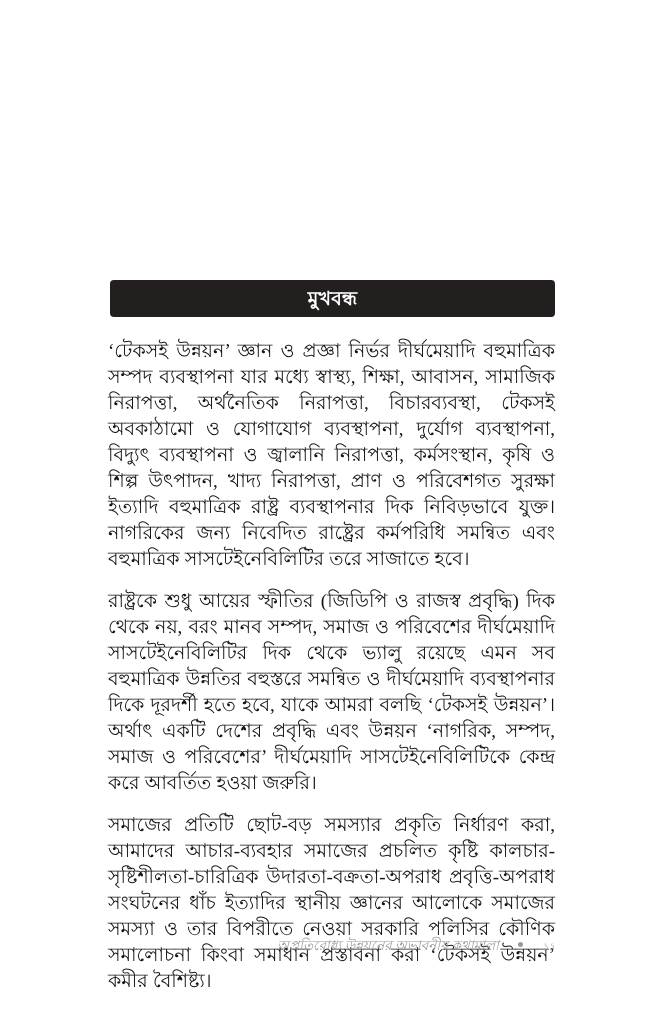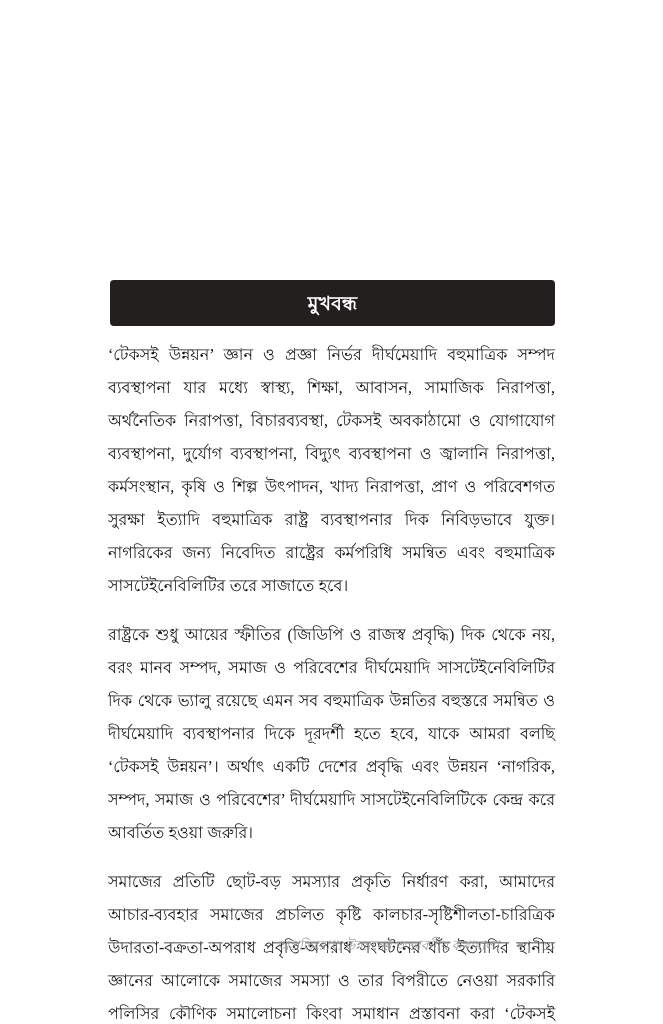--- a/index.html
+++ b/index.html
@@ -26,21 +26,21 @@
   .top-spacer {
     height: 278px;
   }
 
   
   .chapter-banner {
     position: absolute;
     left: 110px;
     top: 280px;
     width: 445px;
-    height: 46px;
+    height: 37px;
     background: #231f1f;
     border-radius: 4px;
     display: flex;
     align-items: center;
     justify-content: center;
     box-sizing: border-box;
   }
   .chapter-banner-title {
     color: #ffffff;
     font-family: "Liberation Serif", "DejaVu Serif", serif;
@@ -57,22 +57,22 @@
     left: 108px;
     top: 338px;
     width: 447px;
   }
 
   .para {
     margin: 0 0 16px 0;
     text-align: justify;
     text-justify: inter-word;
     font-family: "Liberation Serif", "DejaVu Serif", serif;
-    font-size: 16px;
-    line-height: 33px;
+    font-size: 19px;
+    line-height: 26px;
     color: #141414;
     word-spacing: 0.5px;
   }
   .para:last-child {
     margin-bottom: 4px;
   }
   .para.last-ragged {
     text-align-last: left;
   }
 

